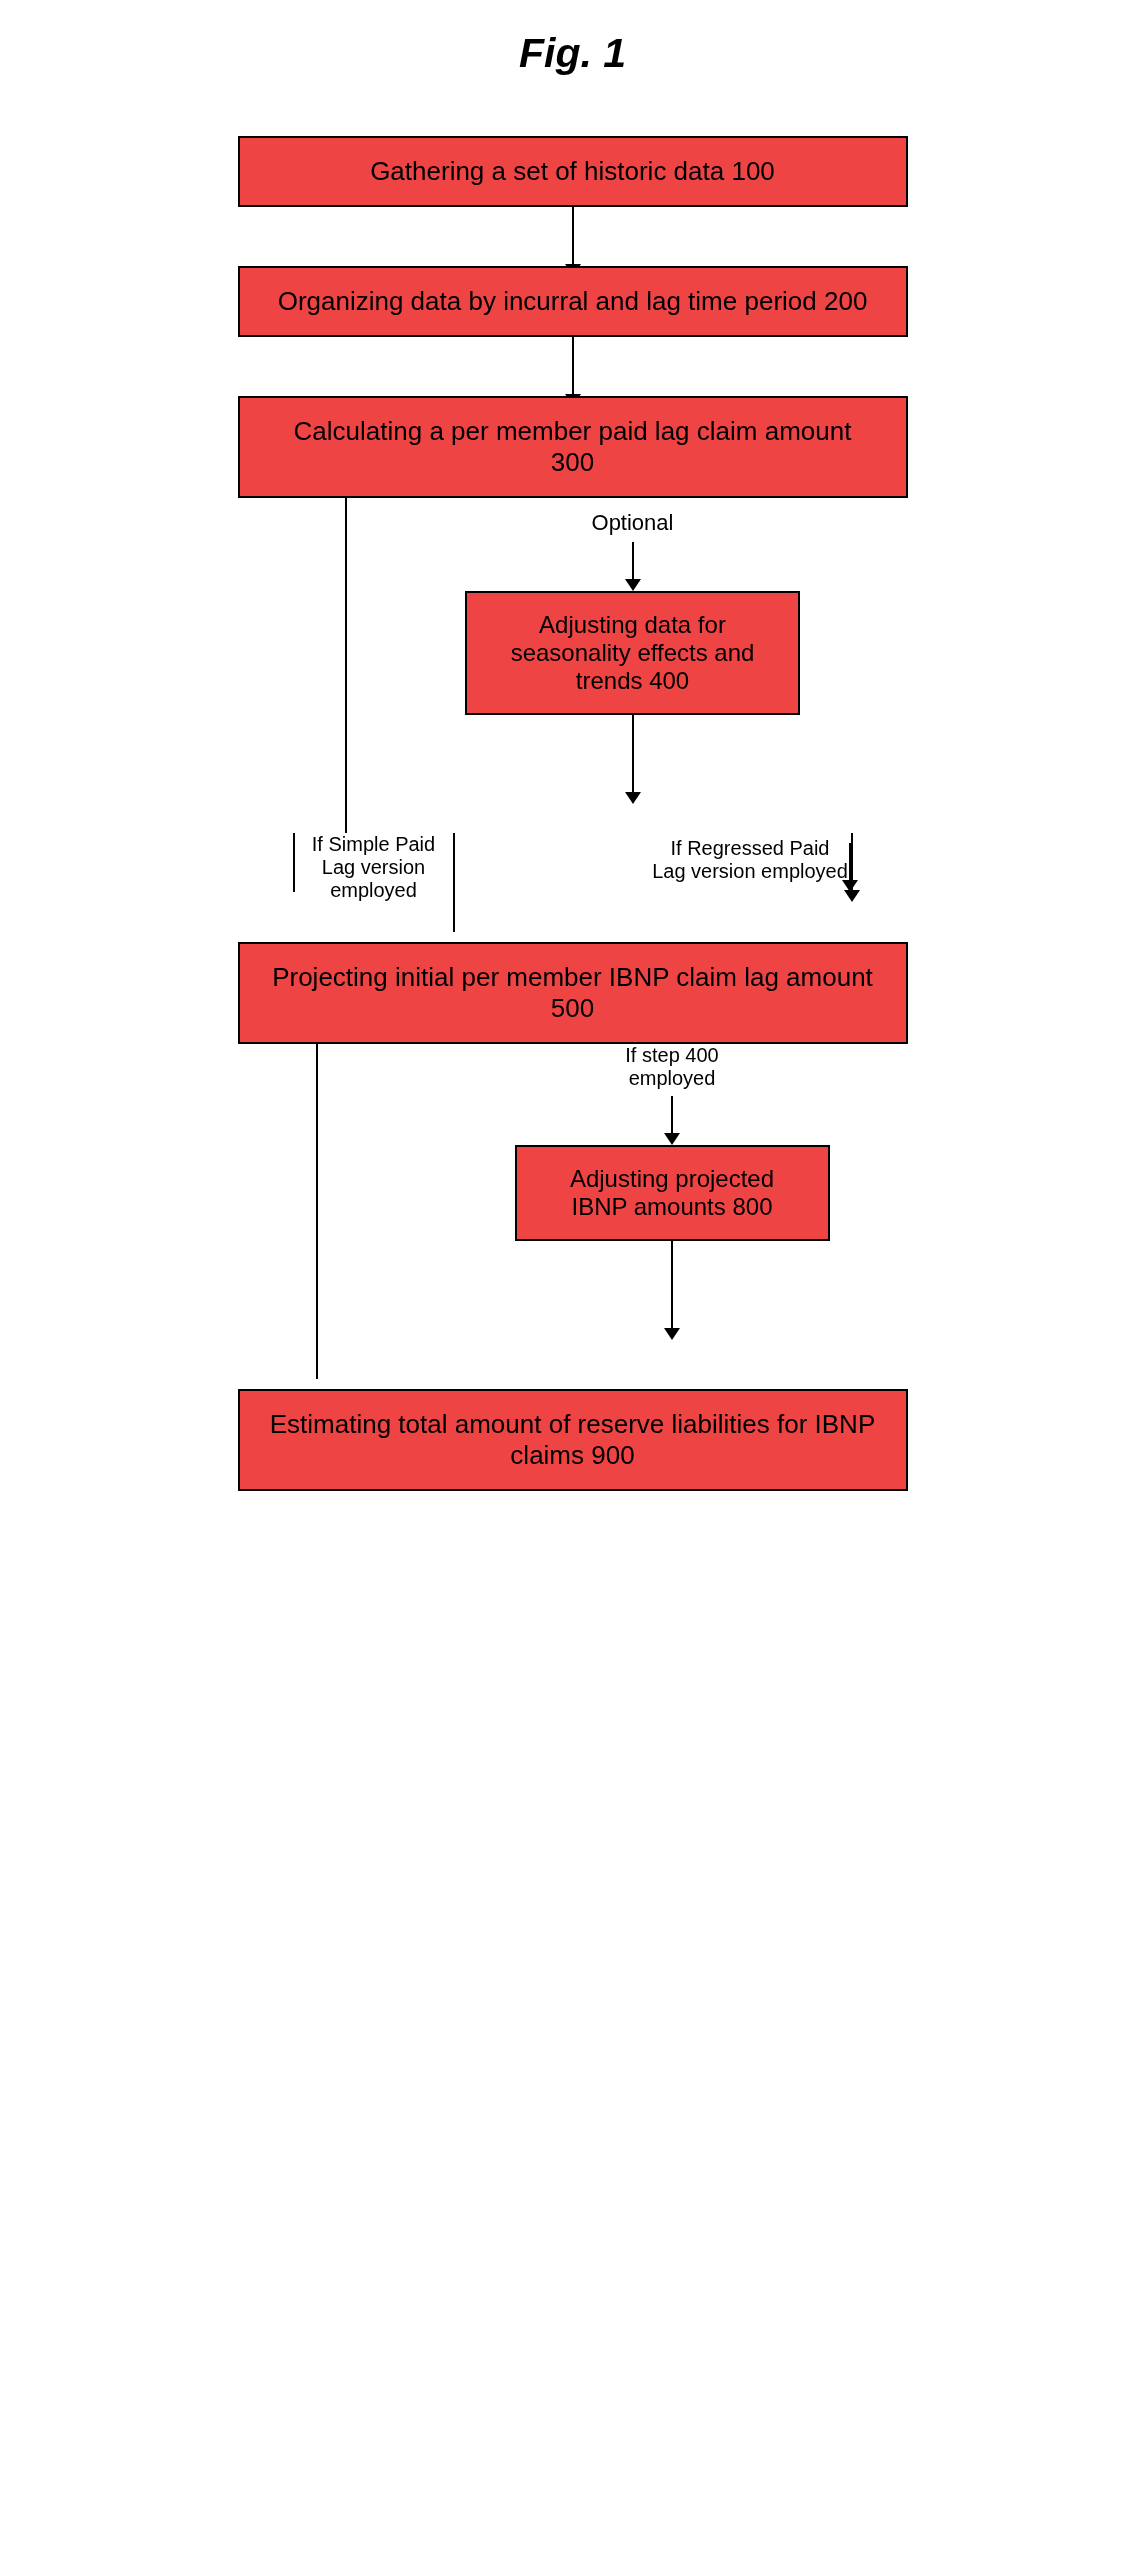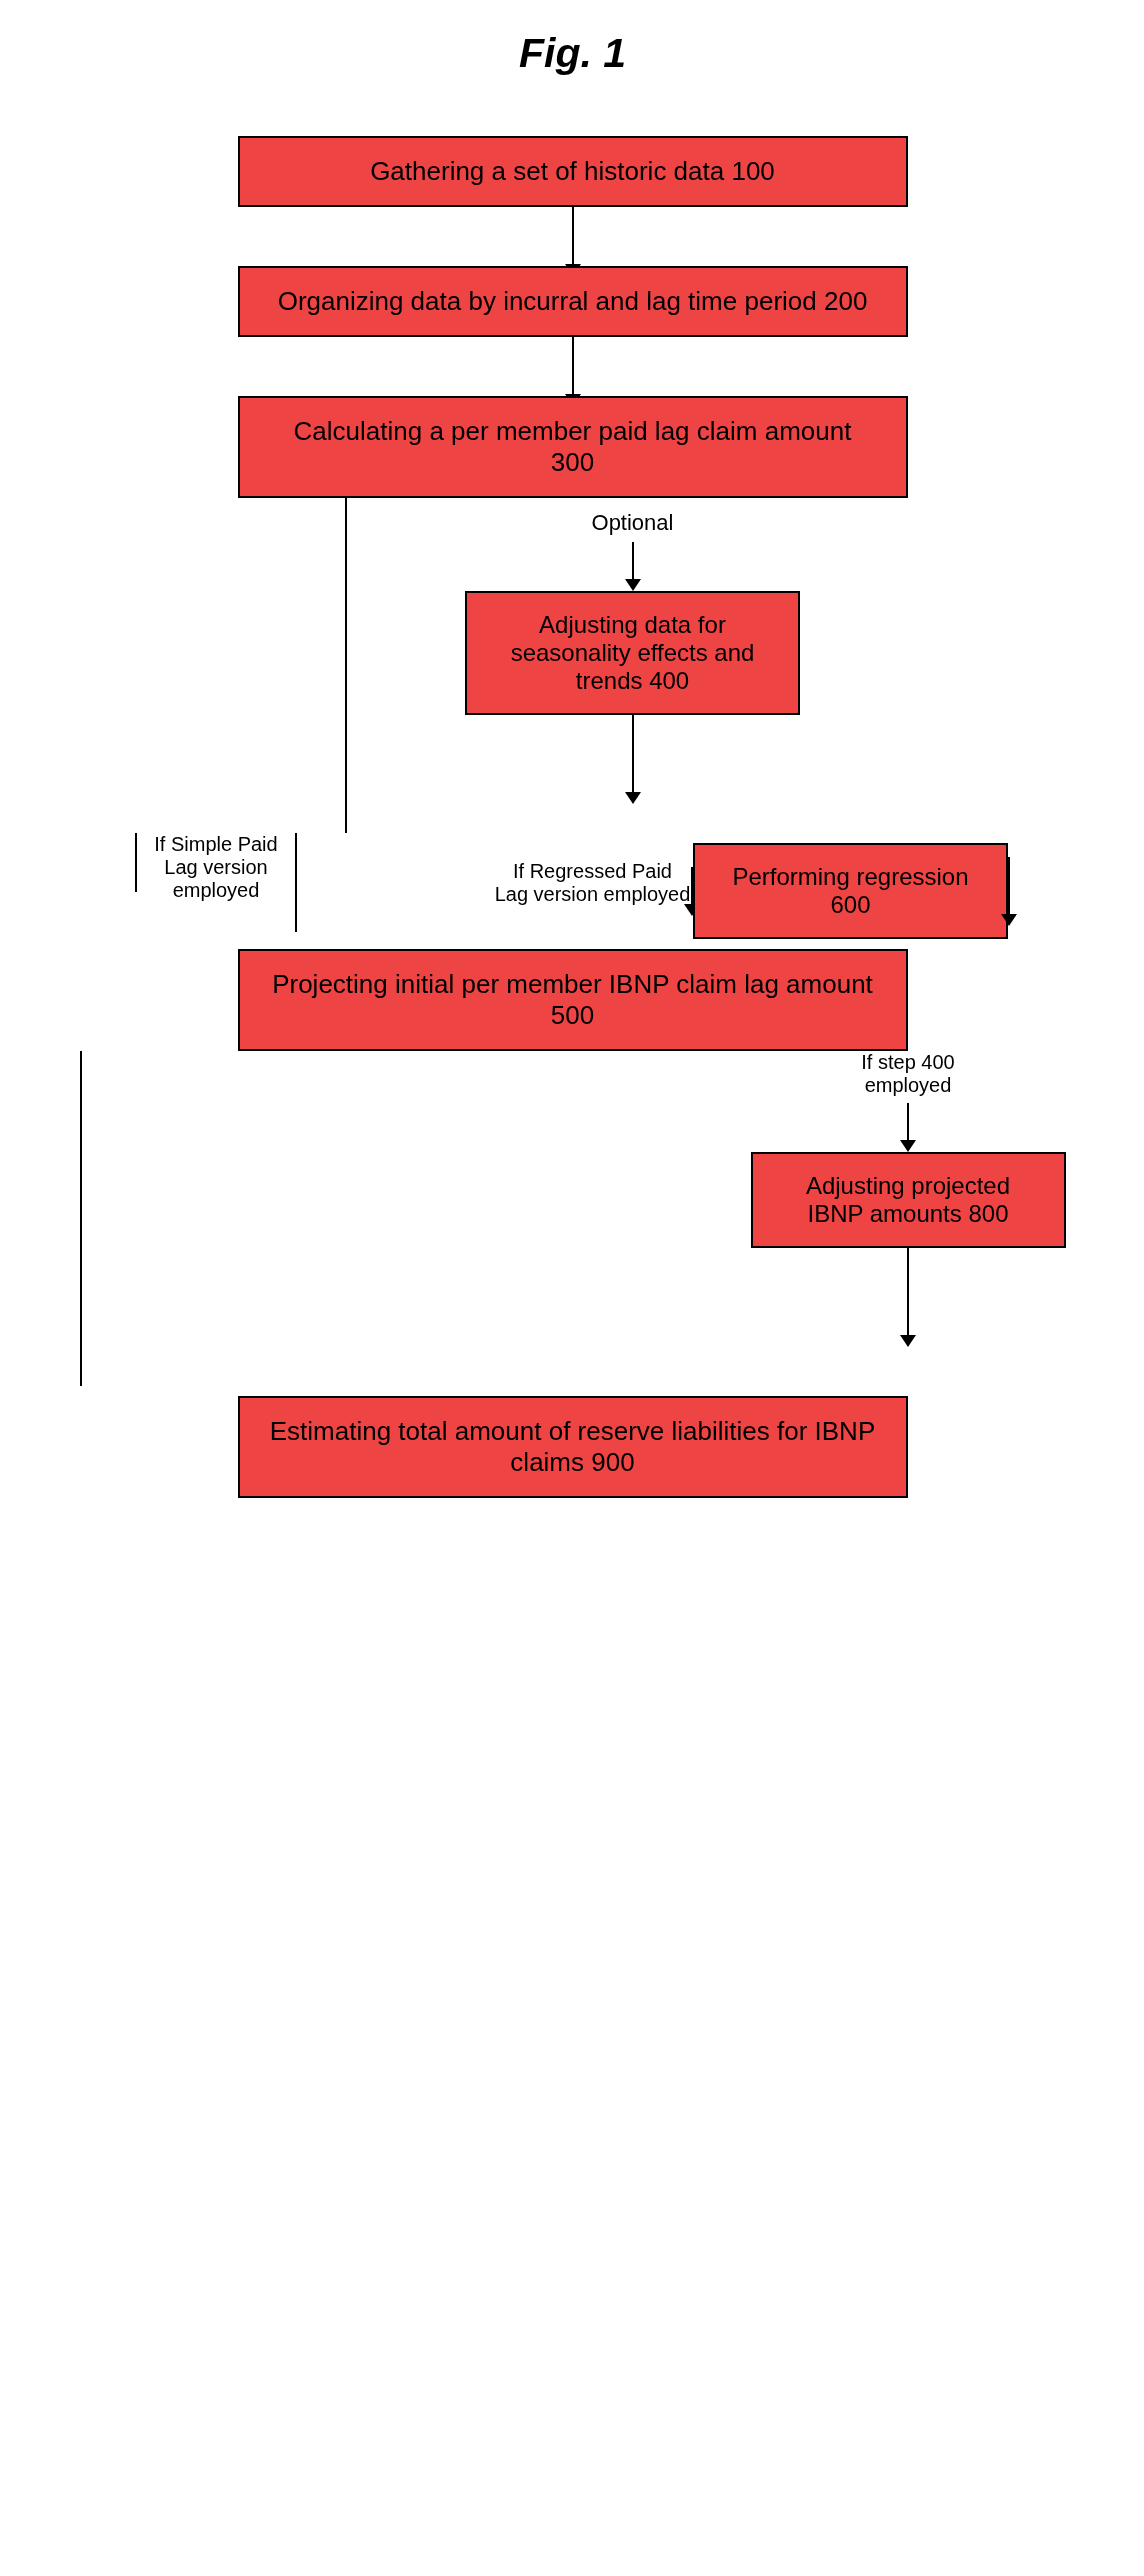--- a/index.html
+++ b/index.html
@@ -109,34 +109,31 @@
         <div style="font-size:20px; text-align:center; max-width:158px; margin-bottom:6px; font-family:Arial;">If Simple Paid Lag version employed</div>
 
         <div style="height:99px; width:2px; background:#000;"></div>
       </div>
 
       <div style="display:flex; flex-direction:row; align-items:center; margin-left:197px;">
         <div style="font-size:20px; text-align:center; max-width:197px; margin-bottom:6px; font-family:Arial;">If Regressed Paid Lag version employed</div>
         <div style="height:39px; width:2px; background:#000; position:relative; margin:0 auto;">
           <div style="position:absolute; bottom:-10px; left:50%; transform:translateX(-50%); border-left:8px solid transparent; border-right:8px solid transparent; border-top:12px solid #000;"></div>
         </div>
-        <div class="box" style="width:315px; font-size:24px; margin-top:10px;">
-          <span>Performing regression 600</span>
-        </div>
         <div style="height:59px; width:2px; background:#000; position:relative; margin:0 auto;">
           <div style="position:absolute; bottom:-10px; left:50%; transform:translateX(-50%); border-left:8px solid transparent; border-right:8px solid transparent; border-top:12px solid #000;"></div>
         </div>
       </div>
     </div>
 
     <div class="box main-box" style="margin-top:10px;">
       <span>Projecting initial per member IBNP claim lag amount 500</span>
     </div>
 
-    <div style="position:relative; width:986px; display:flex; flex-direction:row; align-items:flex-start; justify-content:space-between; margin-top:0;">
+    <div style="position:relative; width:986px; display:flex; flex-direction:row; align-items:flex-start; justify-content:center; margin-top:0;">
 
       <div style="display:flex; flex-direction:column; align-items:center;">
         <div style="height:335px; width:2px; background:#000;"></div>
       </div>
 
       <div style="display:flex; flex-direction:column; align-items:center; margin-left:197px;">
         <div style="font-size:20px; text-align:center; max-width:158px; margin-bottom:6px; font-family:Arial;">If step 400 employed</div>
         <div style="height:39px; width:2px; background:#000; position:relative; margin:0 auto;">
           <div style="position:absolute; bottom:-10px; left:50%; transform:translateX(-50%); border-left:8px solid transparent; border-right:8px solid transparent; border-top:12px solid #000;"></div>
         </div>

